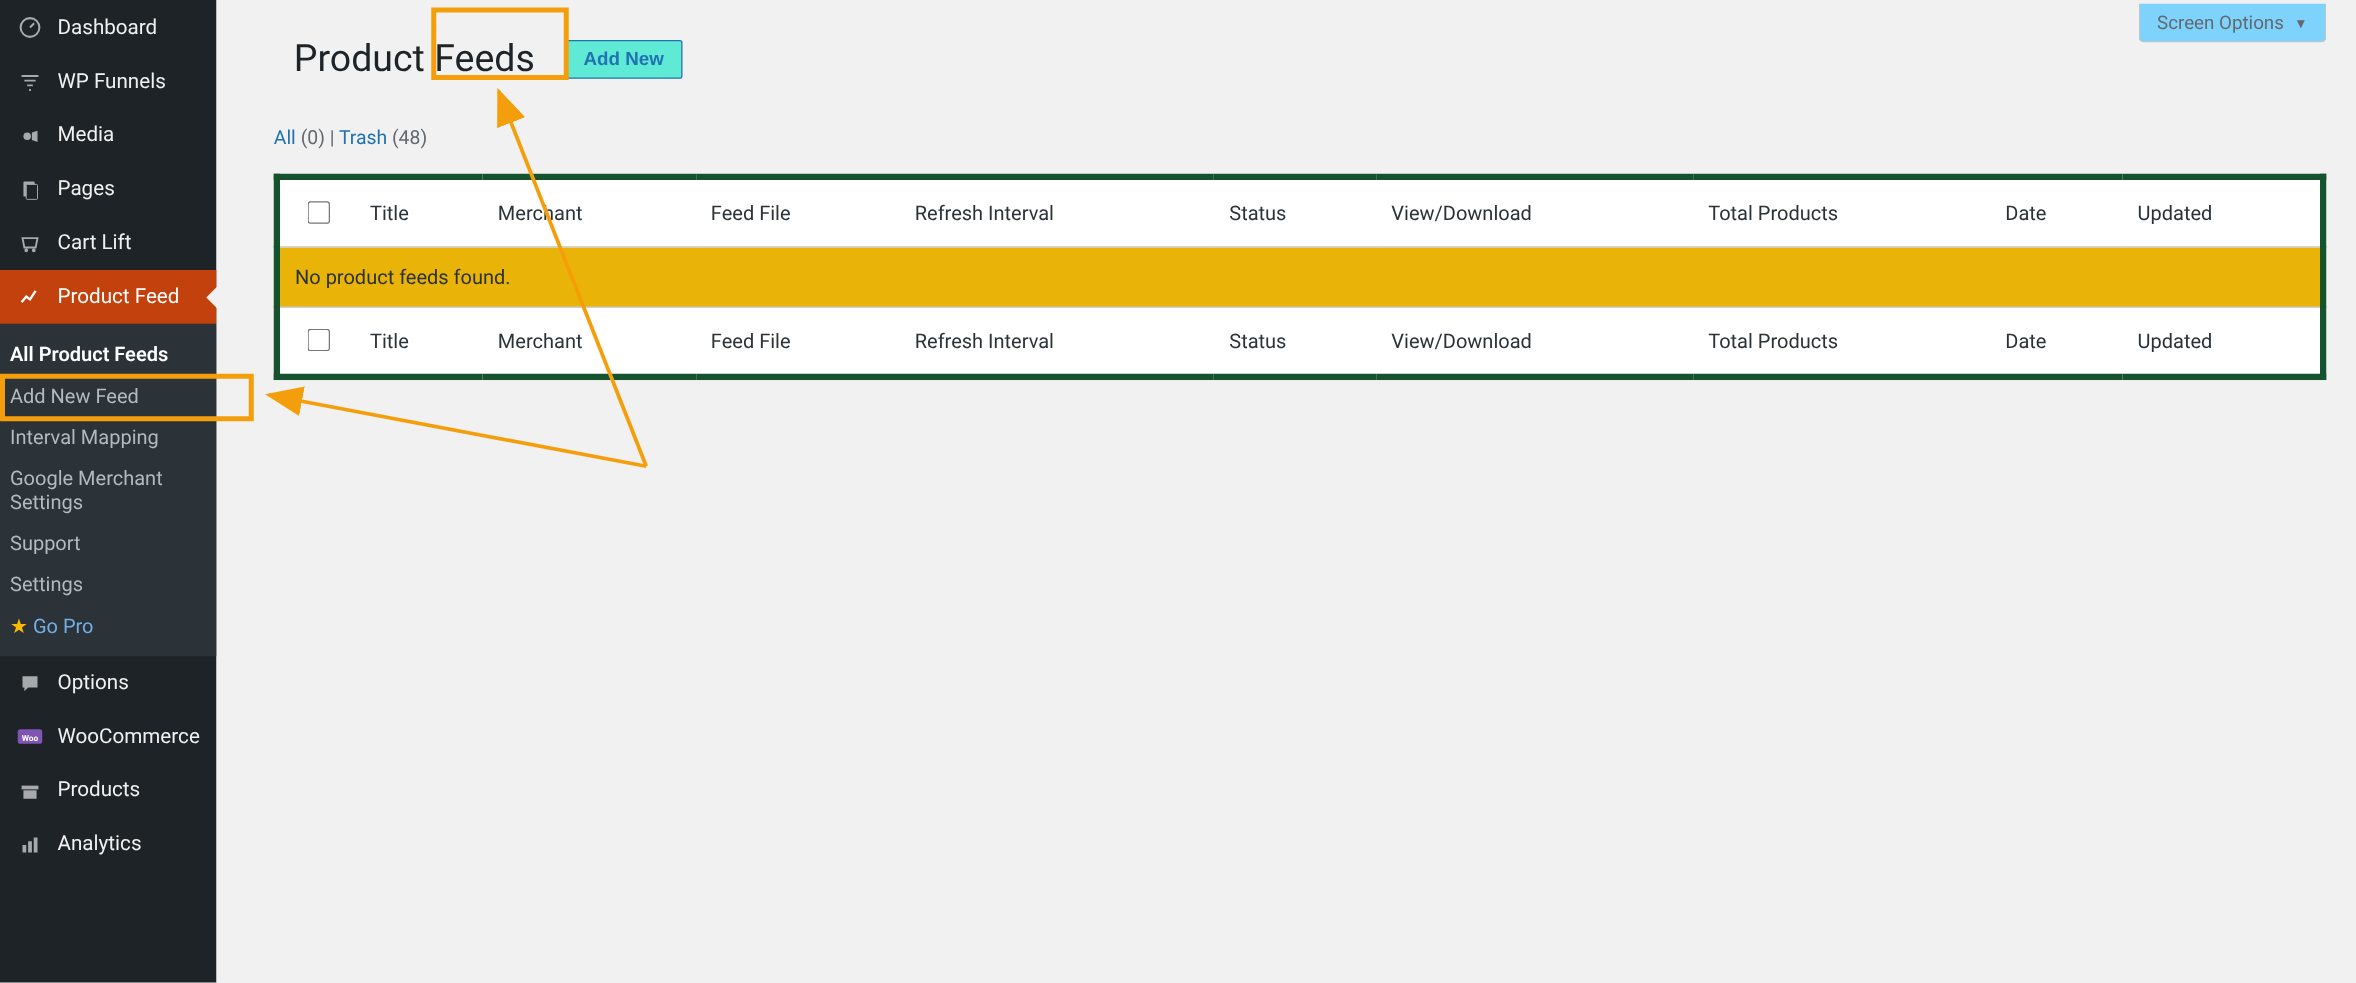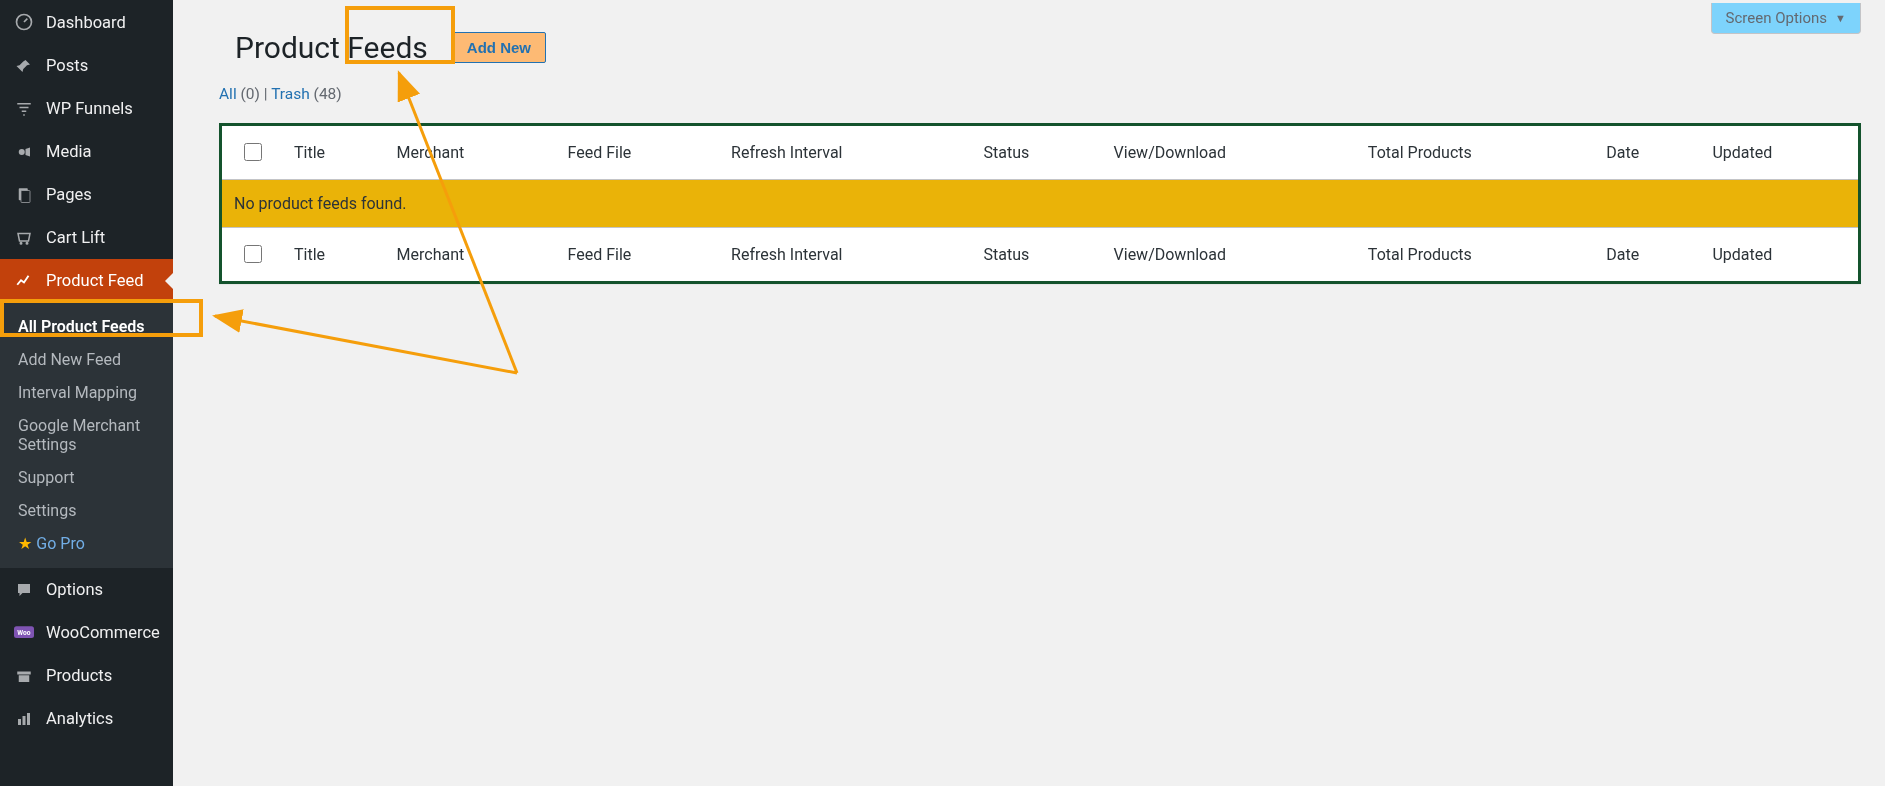--- a/index.html
+++ b/index.html
@@ -55,21 +55,21 @@
     margin-top: -9px;
     width: 0; height: 0;
     border: 9px solid transparent;
     border-right-color: #f1f1f1;
   }
   .submenu {
     background: #2c3338;
     padding: 8px 0;
   }
   .submenu .sub-item {
-    padding: 7px 18px;
+    padding: 7px 8px;
     color: #b4b9be;
     cursor: pointer;
     font-size: 16px;
   }
   .submenu .sub-item.current {
     color: #fff;
     font-weight: 600;
   }
   .submenu .sub-item.gopro {
     color: #72aee6;
@@ -110,40 +110,40 @@
   h1 {
     font-size: 30px;
     font-weight: 400;
     margin: 16px;
     color: #1d2327;
   }
   .add-new-btn {
     margin-left: 8px;
     border: 1px solid #2271b1;
     color: #2271b1;
-    background: #fdba74;
+    background: #5eead4;
     padding: 6px 14px;
     font-size: 15px;
     font-weight: 600;
     border-radius: 2px;
     cursor: pointer;
   }
   .subsubsub {
-    margin-top: 4px;
+    margin-top: 20px;
     font-size: 15.5px;
     color: #646970;
   }
   .subsubsub a { color: #2271b1; text-decoration: none; }
 
   
   table.wp-list {
     width: 100%;
     border-collapse: collapse;
     background: #fff;
-    border: 3px solid #14532d;
+    border: 5px solid #14532d;
     margin-top: 20px;
     box-shadow: 0 1px 1px rgba(0,0,0,.04);
   }
   table.wp-list th, table.wp-list td {
     text-align: left;
     padding: 14px 12px;
     font-size: 16px;
     font-weight: 400;
     color: #2c3338;
   }
@@ -173,28 +173,20 @@
 
 <nav class="sidebar">
   <div class="menu-item">
     <span class="icon">
       <svg width="20" height="20" viewBox="0 0 24 24" fill="currentColor">
           <circle cx="12" cy="12" r="9" fill="none" stroke="currentColor" stroke-width="2"></circle>
           <path d="M12 12 L16 8" stroke="currentColor" stroke-width="2"></path>
         </svg>
     </span>
     <span class="label">Dashboard</span>
-  </div>
-  <div class="menu-item">
-    <span class="icon">
-      <svg width="18" height="18" viewBox="0 0 24 24" fill="currentColor">
-          <path d="M14 4l6 6-4 1-5 5-1 4-4-4-4 4 4-4-4-4 4-1 5-5z"></path>
-        </svg>
-    </span>
-    <span class="label">Posts</span>
   </div>
   <div class="menu-item">
     <span class="icon">
       <svg width="18" height="18" viewBox="0 0 24 24" fill="none" stroke="currentColor" stroke-width="2">
           <path d="M3 5h18M6 10h12M9 15h6M11 20h2"></path>
         </svg>
     </span>
     <span class="label">WP Funnels</span>
   </div>
   <div class="menu-item">

